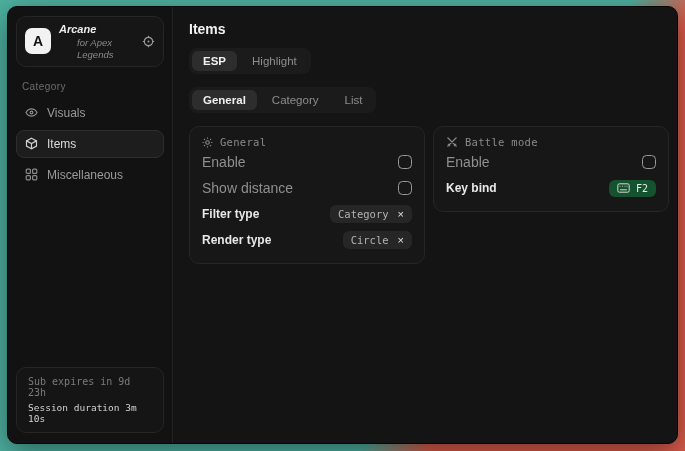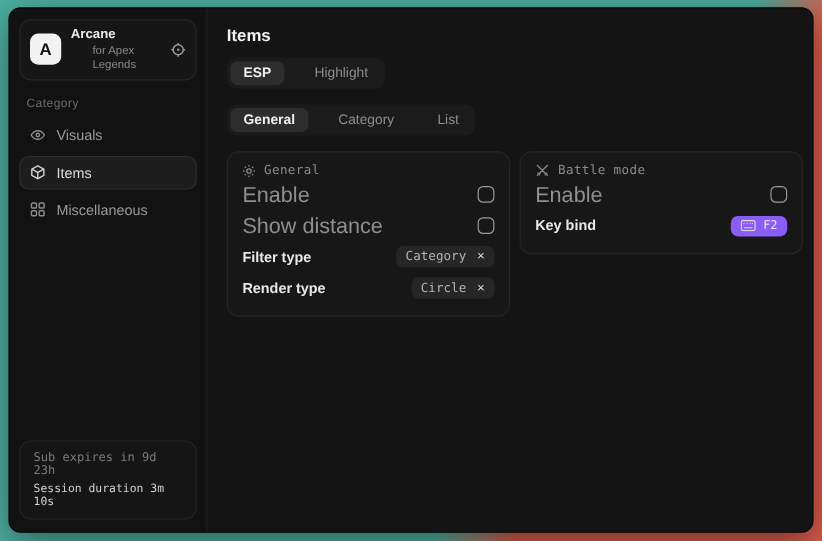--- a/index.html
+++ b/index.html
@@ -20,21 +20,21 @@
   }
   .brand-card {
     display:flex; align-items:center; gap:8px;
     border:1px solid #262626; border-radius:10px; padding:6px 8px; background:#161616;
   }
   .logo {
     width:26px; height:26px; border-radius:7px; background:#f2f2f2;
     display:flex; align-items:center; justify-content:center;
     color:#111; font-weight:bold; font-size:14px;
   }
-  .brand-text { flex:1; line-height:1.2; }
+  .brand-text { flex:1; line-height:1.2;font-style:italic; }
   .brand-name { font-size:11px; font-weight:bold; color:#ececec; }
   .brand-sub { font-size:9.5px; color:#8a8a8a; margin-top:1px;padding-left:18px; }
   .brand-icon { color:#9a9a9a; display:flex; }
   .cat-label {
     font-size:10px; color:#6d6d6d; letter-spacing:.4px;
     margin:14px 0 4px 6px;
   }
   .side-item {
     display:flex; align-items:center; gap:9px;
     padding:6px 8px; margin-top:3px; border-radius:8px;
@@ -50,21 +50,21 @@
     padding:8px 11px; background:#151515;
     font-family:"DejaVu Sans Mono", monospace;
   }
   .sf-line1 { font-size:10px; color:#7b7b7b; }
   .sf-line2 { font-size:9.5px; color:#d2d2d2; margin-top:4px; }
   
   .main { flex:1; padding:14px 16px; display:flex; flex-direction:column; background:#141414; }
   .page-title { font-size:14px; font-weight:bold; color:#f2f2f2; }
   .tab-group {
     display:inline-flex; align-self:flex-start; background:#1b1b1b;
-    border-radius:8px; padding:3px; gap:14px;
+    border-radius:8px; padding:3px; gap:4px;
   }
   .tab-group.mode { margin-top:11px; }
   .tab-group.sub { margin-top:13px; }
   .tab {
     padding:4px 11px; font-size:11.5px; color:#8d8d8d; border-radius:6px; cursor:default;
   }
   .tab.selected { background:#2d2d2d; color:#f0f0f0; font-weight:bold; }
   .panels { display:flex; gap:8px; align-items:flex-start; margin-top:13px; }
   .panel {
     width:236px; background:#171717; border:1px solid #262626;
@@ -73,38 +73,38 @@
   .panel-head {
     display:flex; align-items:center; gap:7px;
     font-family:"DejaVu Sans Mono", monospace;
     font-size:10.5px; color:#8a8a8a; letter-spacing:.3px; margin-bottom:2px;
   }
   .panel-head .ph-icon { display:flex; color:#8a8a8a; }
   .row {
     display:flex; align-items:center; justify-content:space-between;
     min-height:24px; margin-top:2px;
   }
-  .row-label { font-size:18px; color:#8f8f8f; }
+  .row-label { font-size:14px; color:#8f8f8f; }
   .row-label.strong { color:#e8e8e8; font-weight:bold; font-size:12px; }
   .checkbox {
     width:14px; height:14px; border:1.5px solid #9a9a9a; border-radius:4.5px;
     background:transparent; cursor:pointer;
   }
   .chip {
     display:inline-flex; align-items:center; gap:9px;
     background:#262626; border-radius:6px; padding:3px 8px; cursor:pointer;
   }
   .chip-label {
     font-family:"DejaVu Sans Mono", monospace;
     font-size:10.5px; color:#b3b3b3;
   }
   .chip-x { font-size:11px; color:#e3e3e3; line-height:1; }
   .keybadge {
     display:inline-flex; align-items:center; gap:6px;
-    background:#8b5cf6; border-radius:6px; padding:3px 8px; cursor:pointer;
+    background:#14532d; border-radius:6px; padding:3px 8px; cursor:pointer;
   }
   .kb-icon { display:flex; color:#d8d8d8; }
   .kb-key { font-size:10px; color:#eaeaea; font-family:"DejaVu Sans Mono", monospace; }
   svg { display:block; }
 </style>
 </head>
 <body>
 
 <div class="window">
 

